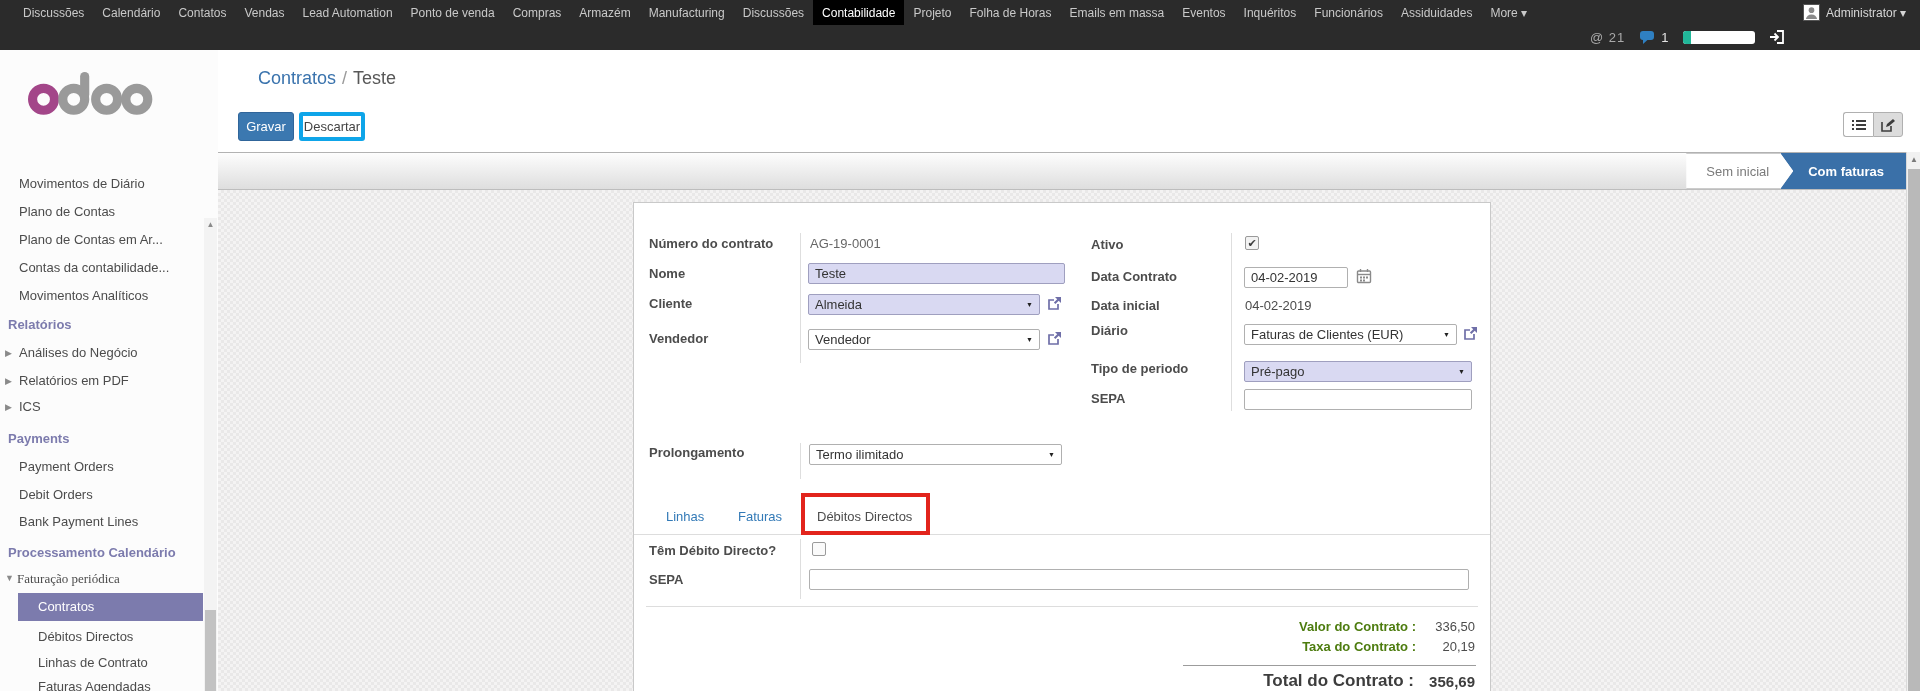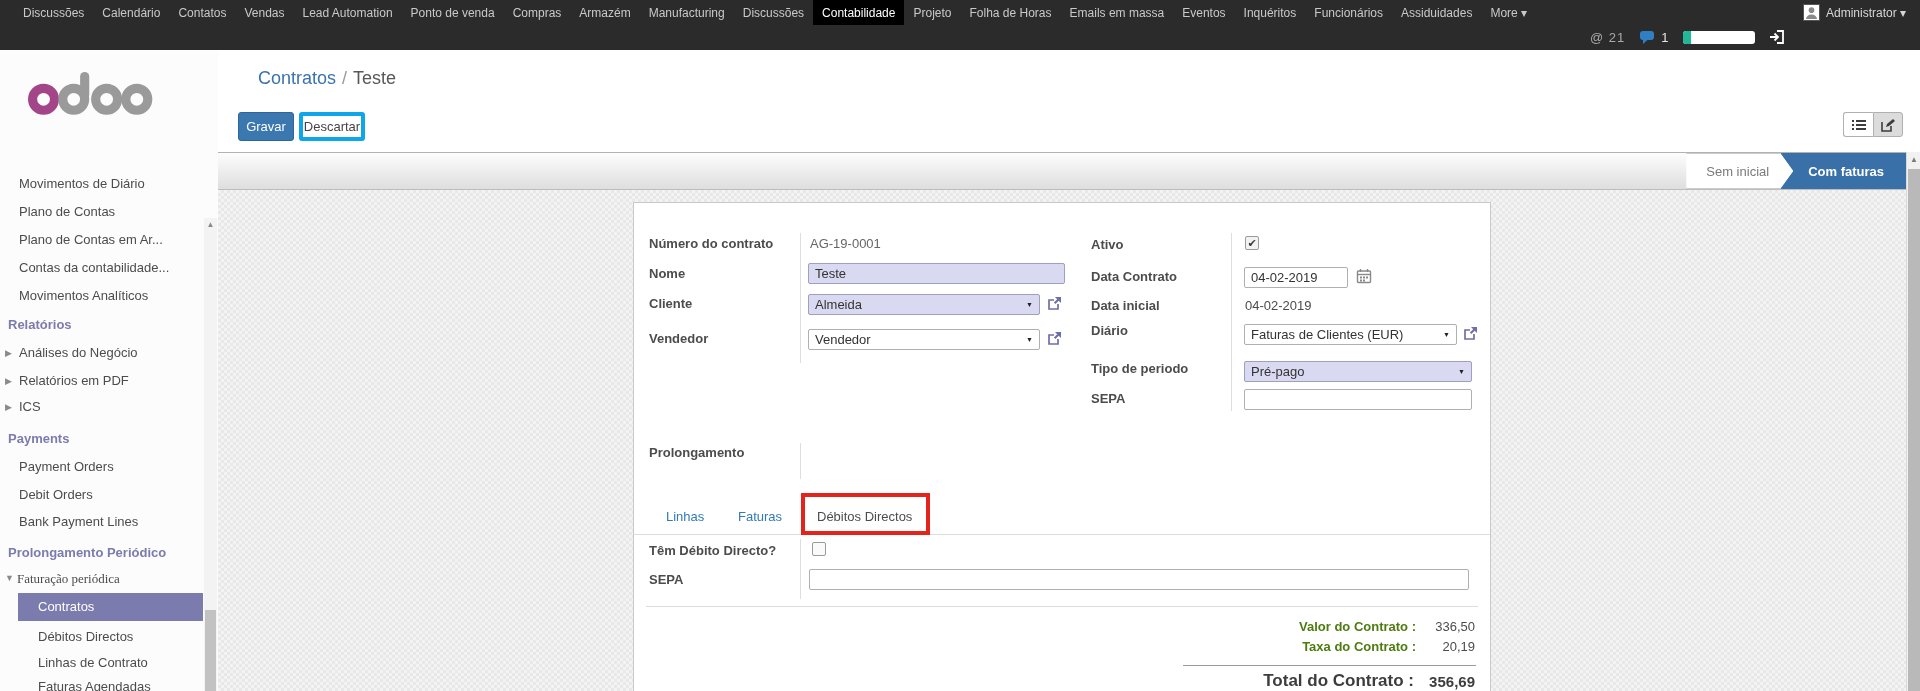--- a/index.html
+++ b/index.html
@@ -165,21 +165,21 @@
     <div class="side-item" style="top:208px;"><span class="lbl">Contas da contabilidade...</span></div>
     <div class="side-item" style="top:236px;"><span class="lbl">Movimentos Analíticos</span></div>
     <div class="side-header" style="top:265px;">Relatórios</div>
     <div class="side-item" style="top:293px;"><span class="tw">▶</span><span class="lbl">Análises do Negócio</span></div>
     <div class="side-item" style="top:321px;"><span class="tw">▶</span><span class="lbl">Relatórios em PDF</span></div>
     <div class="side-item" style="top:347px;"><span class="tw">▶</span><span class="lbl">ICS</span></div>
     <div class="side-header" style="top:379px;">Payments</div>
     <div class="side-item" style="top:407px;"><span class="lbl">Payment Orders</span></div>
     <div class="side-item" style="top:435px;"><span class="lbl">Debit Orders</span></div>
     <div class="side-item" style="top:462px;"><span class="lbl">Bank Payment Lines</span></div>
-    <div class="side-header" style="top:493px;">Prolongamento Periódico</div>
+    <div class="side-header" style="top:493px;">Processamento Calendário</div>
     <div class="side-item" style="top:519px;"><span class="tw" style="top:-1px;">▼</span><span class="lbl" style="padding-left:17px;font-family:Liberation Serif, serif;">Faturação periódica</span></div>
     <div class="side-selected" style="top:543px;">Contratos</div>
     <div class="side-item" style="top:577px;"><span class="lbl-sub">Débitos Directos</span></div>
     <div class="side-item" style="top:603px;"><span class="lbl-sub">Linhas de Contrato</span></div>
     <div class="side-item" style="top:627px;"><span class="lbl-sub">Faturas Agendadas</span></div>
 
     <div class="side-scroll">
       <span class="arr">▲</span>
       <span class="thumb"></span>
     </div>
@@ -298,20 +298,24 @@
     <div class="flabel" style="left:457px; top:158px;">Tipo de periodo</div>
     <div class="dd required" style="left:610px; top:158px; width:228px;">
         <span>Pré-pago</span>
         <span class="dcaret">▼</span>
       </div>
 
     <div class="flabel" style="left:457px; top:188px;">SEPA</div>
     <input class="tinput" style="left: 610px; top: 186px; width: 228px;" value="">
 
     <div class="flabel" style="left:15px; top:242px;">Prolongamento</div>
+    <div class="dd" style="left:175px; top:241px; width:253px;">
+        <span>Termo ilimitado</span>
+        <span class="dcaret">▼</span>
+      </div>
 
     <div class="tab tab-link" style="left:32px; top:306px;">Linhas</div>
     <div class="tab tab-link" style="left:104px; top:306px;">Faturas</div>
     <div class="tab tab-active" style="left:183px; top:306px;">Débitos Directos</div>
     <div class="hline" style="left:0; top:331px; width:856px;"></div>
     <div class="anno-box"></div>
 
     <div class="flabel" style="left:15px; top:340px;">Têm Débito Directo?</div>
     <div class="cb" style="left:178px; top:339px; background:#fafafa;"></div>
 

